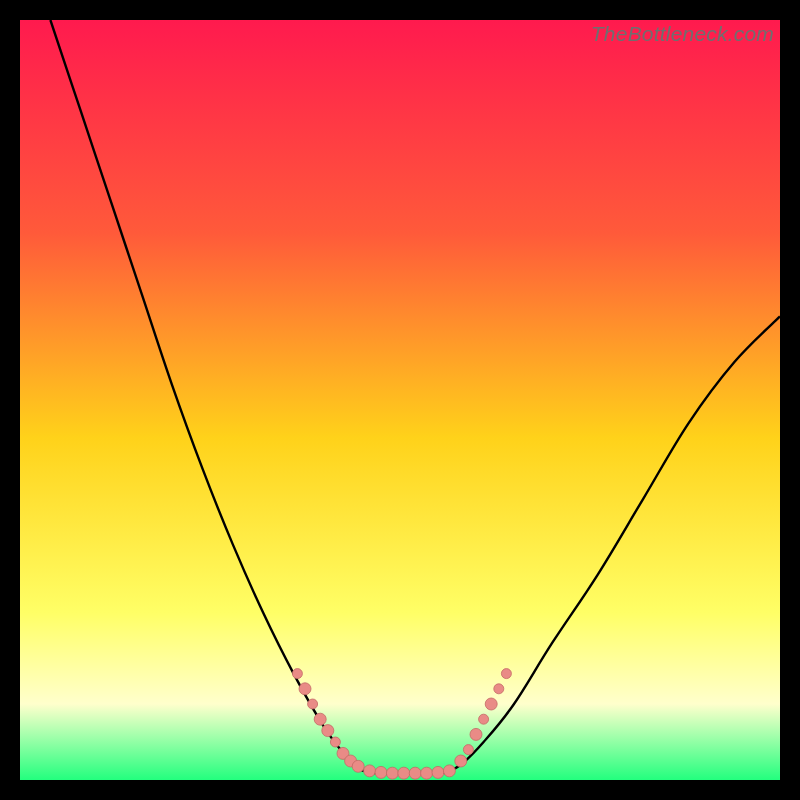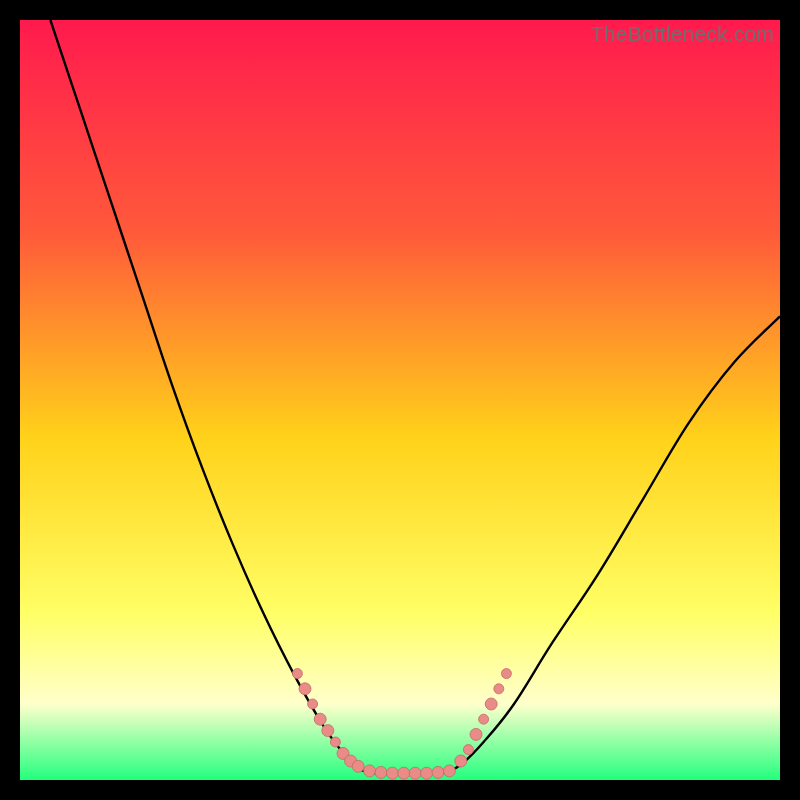--- a/index.html
+++ b/index.html
@@ -11,20 +11,21 @@
     overflow: hidden;
     font-family: Arial, Helvetica, sans-serif;
   }
   .frame {
     position: absolute;
     left: 20px;
     top: 20px;
     width: 760px;
     height: 760px;
     background: #000;
+    font-style: italic;
   }
   .plot-area {
     position: absolute;
     left: 0;
     top: 0;
     width: 760px;
     height: 760px;
   }
   .gradient {
     position: absolute;

